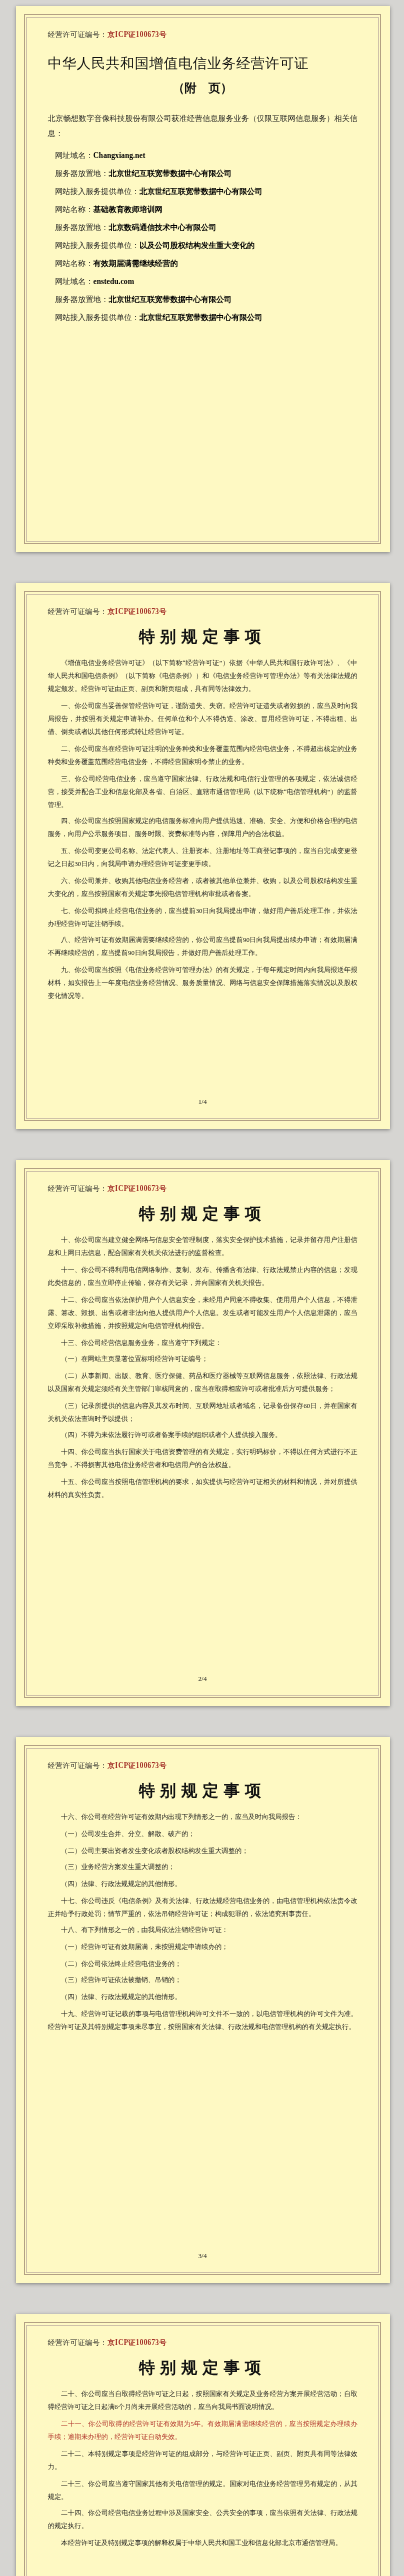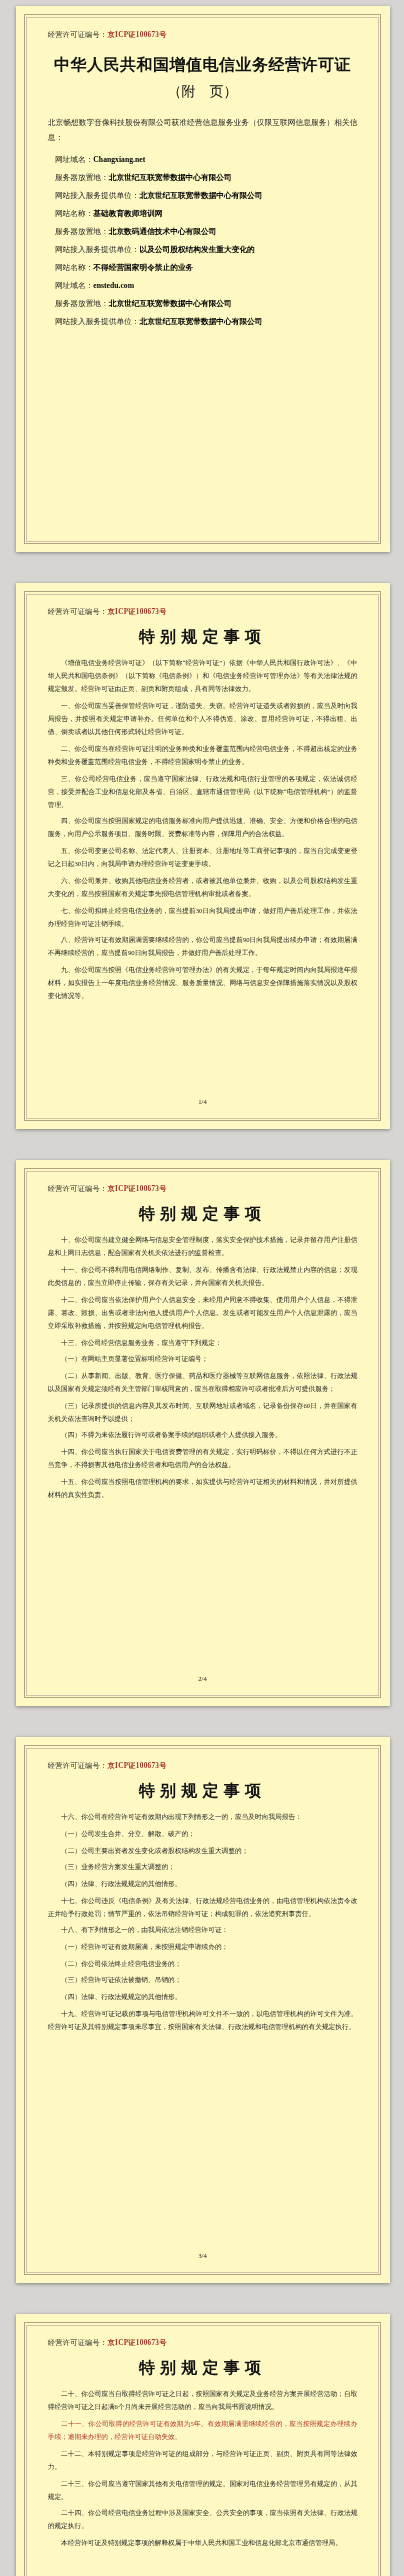--- a/index.html
+++ b/index.html
@@ -41,31 +41,32 @@
   .page-header {
     font-size: 7.2px;
     letter-spacing: 0.3px;
     color: #222;
   }
   .page-header .num { color: #a43028; font-weight: bold; }
 
   
   .license-title {
     margin: 15.5px 0 0;
-    text-align: center;
-    font-size: 16px;
-    font-weight: bold;
+    text-align: left;
+    font-size: 14px;
+    font-weight: normal;
     letter-spacing: 0.5px;
     color: #111;
   }
   .license-subtitle {
     text-align: center;
-    font-size: 14px;
+    font-size: 12px;
     margin-top: 6.2px;
     color: #111;
+    font-weight: bold;
   }
   .intro {
     margin: 15.5px 0 5.2px;
     font-size: 7.7px;
     line-height: 1.9;
     text-align: justify;
     font-family: Liberation Serif, serif;
   }
   .entries { padding-left: 7.2px; }
   .entry { font-size: 7.7px; line-height: 2.35; }
@@ -113,21 +114,21 @@
       <h1 class="license-title">中华人民共和国增值电信业务经营许可证</h1>
       <div class="license-subtitle">（附　页）</div>
       <p class="intro">北京畅想数字音像科技股份有限公司获准经营信息服务业务（仅限互联网信息服务）相关信息：</p>
       <div class="entries">
         <div class="entry"><span class="entry-label">网址域名：</span><span class="entry-value">Changxiang.net</span></div>
         <div class="entry"><span class="entry-label">服务器放置地：</span><span class="entry-value">北京世纪互联宽带数据中心有限公司</span></div>
         <div class="entry"><span class="entry-label">网站接入服务提供单位：</span><span class="entry-value">北京世纪互联宽带数据中心有限公司</span></div>
         <div class="entry"><span class="entry-label">网站名称：</span><span class="entry-value">基础教育教师培训网</span></div>
         <div class="entry"><span class="entry-label">服务器放置地：</span><span class="entry-value">北京数码通信技术中心有限公司</span></div>
         <div class="entry"><span class="entry-label">网站接入服务提供单位：</span><span class="entry-value">以及公司股权结构发生重大变化的</span></div>
-        <div class="entry"><span class="entry-label">网站名称：</span><span class="entry-value">不得经营国家明令禁止的业务</span></div>
+        <div class="entry"><span class="entry-label">网站名称：</span><span class="entry-value">有效期届满需继续经营的</span></div>
         <div class="entry"><span class="entry-label">网址域名：</span><span class="entry-value">enstedu.com</span></div>
         <div class="entry"><span class="entry-label">服务器放置地：</span><span class="entry-value">北京世纪互联宽带数据中心有限公司</span></div>
         <div class="entry"><span class="entry-label">网站接入服务提供单位：</span><span class="entry-value">北京世纪互联宽带数据中心有限公司</span></div>
       </div>
     </div>
   </section>
 
   <section class="page">
     <div class="frame"></div>
     <div class="content">

